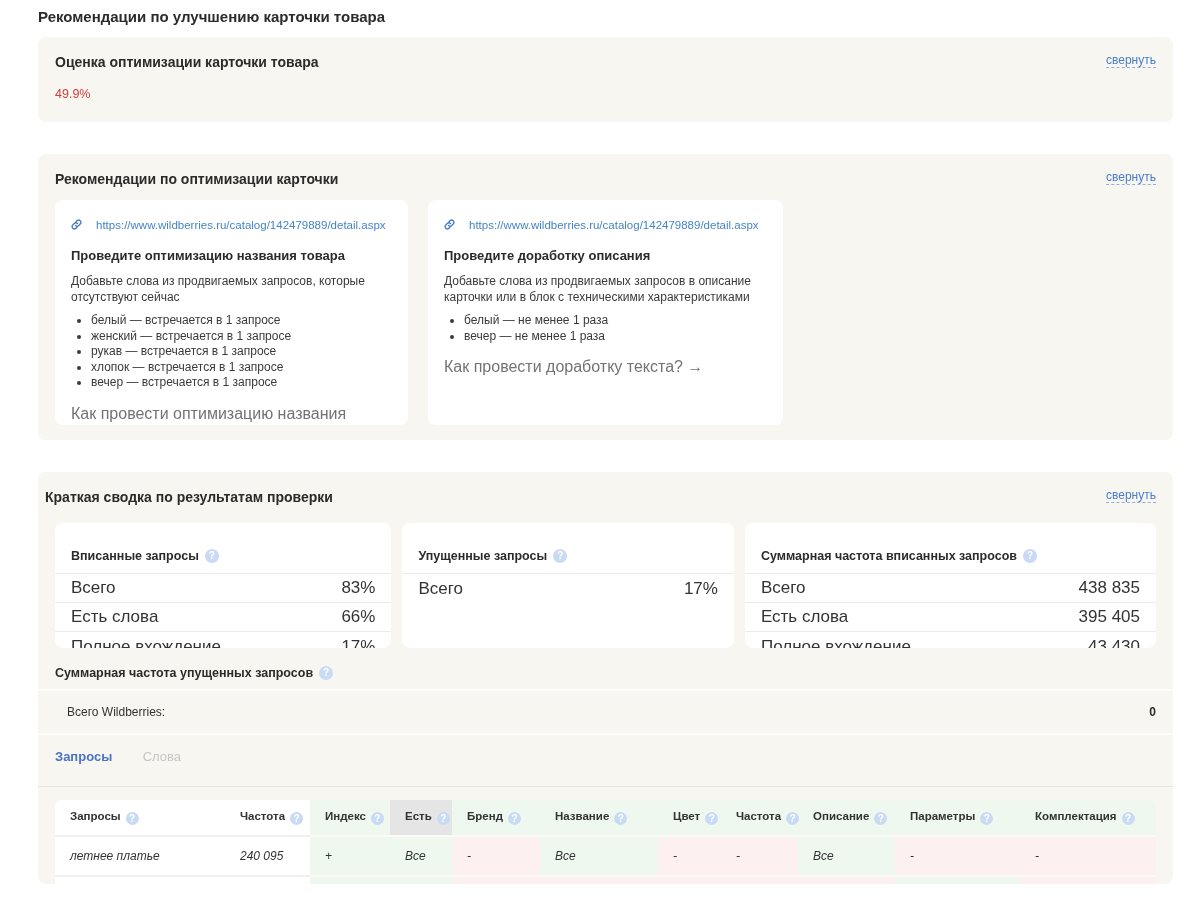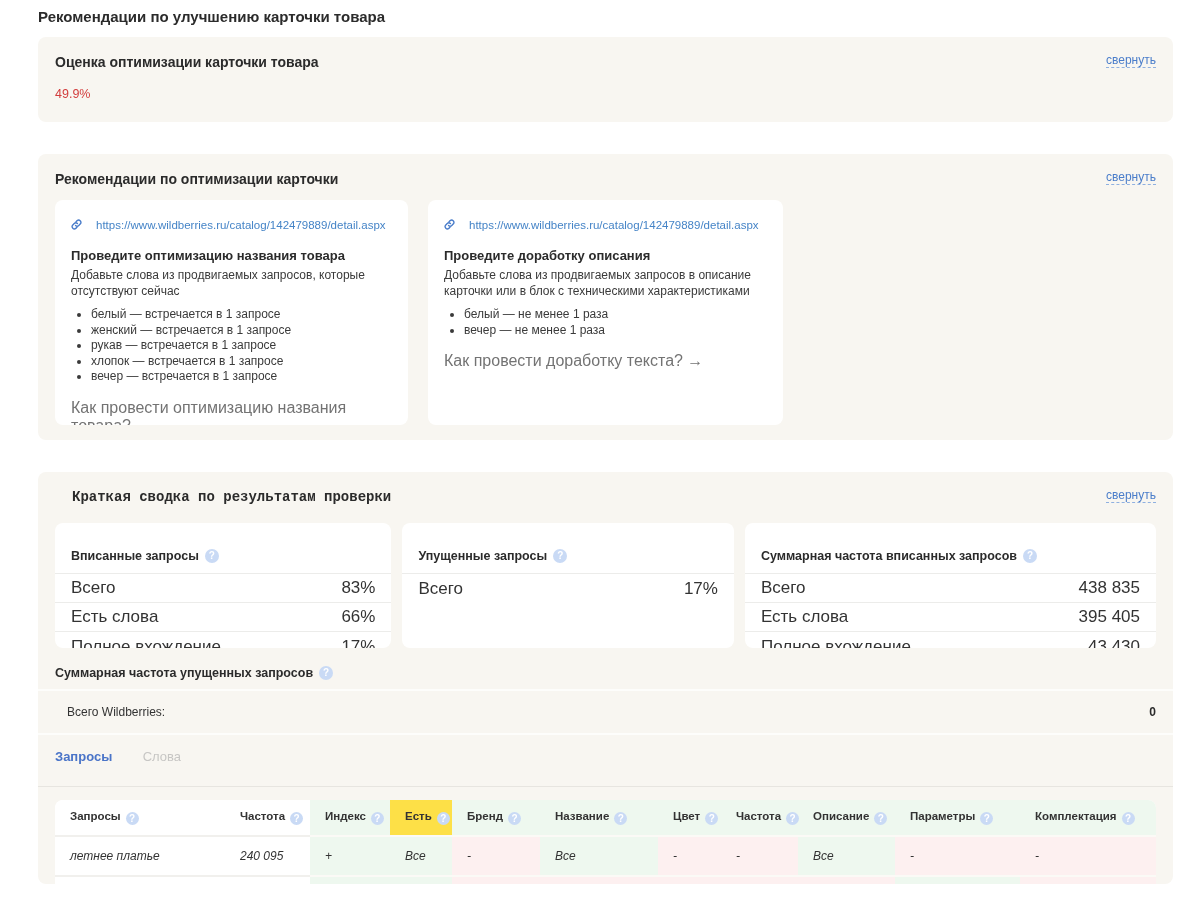--- a/index.html
+++ b/index.html
@@ -32,28 +32,28 @@
   .reco-row { display: flex; gap: 20px; margin-top: 13px; }
   .reco-item {
     background: #ffffff; border-radius: 8px; padding: 16px;
     height: 225px; overflow: hidden;
   }
   .reco-item.w1 { width: 353px; }
   .reco-item.w2 { width: 355px; }
   .url-row { display: flex; align-items: center; gap: 14px; }
   .url-row a { font-size: 11.5px; color: #4584c7; text-decoration: none; white-space: nowrap; }
   .reco-item h3 { margin: 14px 0 0; font-size: 13px; font-weight: bold; color: #2b2b2b; }
-  .reco-item p { margin: 4px 0 0; font-size: 12px; line-height: 1.35; color: #3a3a3a; }
+  .reco-item p { margin: 10px 0 0; font-size: 12px; line-height: 1.35; color: #3a3a3a; }
   .reco-item ul { margin: 8px 0 0; padding-left: 20px; }
   .reco-item li { font-size: 12px; color: #3a3a3a; margin: 1.5px 0; }
   .how-link { display: inline-block; margin-top: 14px; font-size: 16px; color: #737373; text-decoration: none; cursor: pointer; }
 
   
   .card-summary { margin-top: 32px; height: 412px; padding: 17px 0 0; overflow: hidden; }
-  .card-summary > h2 { padding-left: 34px; font-family: Liberation Mono, monospace; }
+  .card-summary > h2 { padding-left: 7px; }
   .card-summary .collapse { top: 16px; right: 17px; }
 
   .mini-tables { display: flex; gap: 11px; margin: 18px 17px 0; }
   .mini-table { background: #fff; border-radius: 8px; overflow: hidden; height: 125px; }
   .mini-table.t1 { width: 338px; }
   .mini-table.t2 { width: 333px; }
   .mini-table.t3 { width: 413px; }
   .mini-head {
     display: flex; align-items: center; padding: 26px 16px 10px;
     font-size: 12.5px; font-weight: bold; color: #2b2b2b;
@@ -89,21 +89,21 @@
 
   .qtable-wrap { margin: 13px 17px 0; width: 1101px; border-radius: 8px 8px 0 0; overflow: hidden; }
   table.qtable { border-collapse: collapse; table-layout: fixed; width: 1101px; background: #fff; }
   .qtable th {
     text-align: left; font-size: 11.5px; font-weight: bold; color: #333;
     padding: 10px 0 10px 15px; height: 34px; white-space: nowrap;
   }
   .qtable th .help { width: 13px; height: 13px; line-height: 13px; margin-left: 5px; vertical-align: -2px; }
   .qtable td { font-size: 12px; color: #333; padding: 0 0 0 15px; height: 40px; white-space: nowrap; overflow: hidden; font-style: italic; }
   .bg-green { background: #eef8ef; }
-  .bg-yellow { background: #fde047; }
+  .bg-yellow { background: #e5e5e5; }
   .bg-pink { background: #fdf0f0; }
   .bg-plain { background: #ffffff; }
   .qtable tbody td { border-top: 2px solid #fbfaf6; }
   .qtable tbody td.bg-plain { border-top: 2px solid #f1f0ed; }
 </style>
 </head>
 <body>
 
 <div class="page">
 

